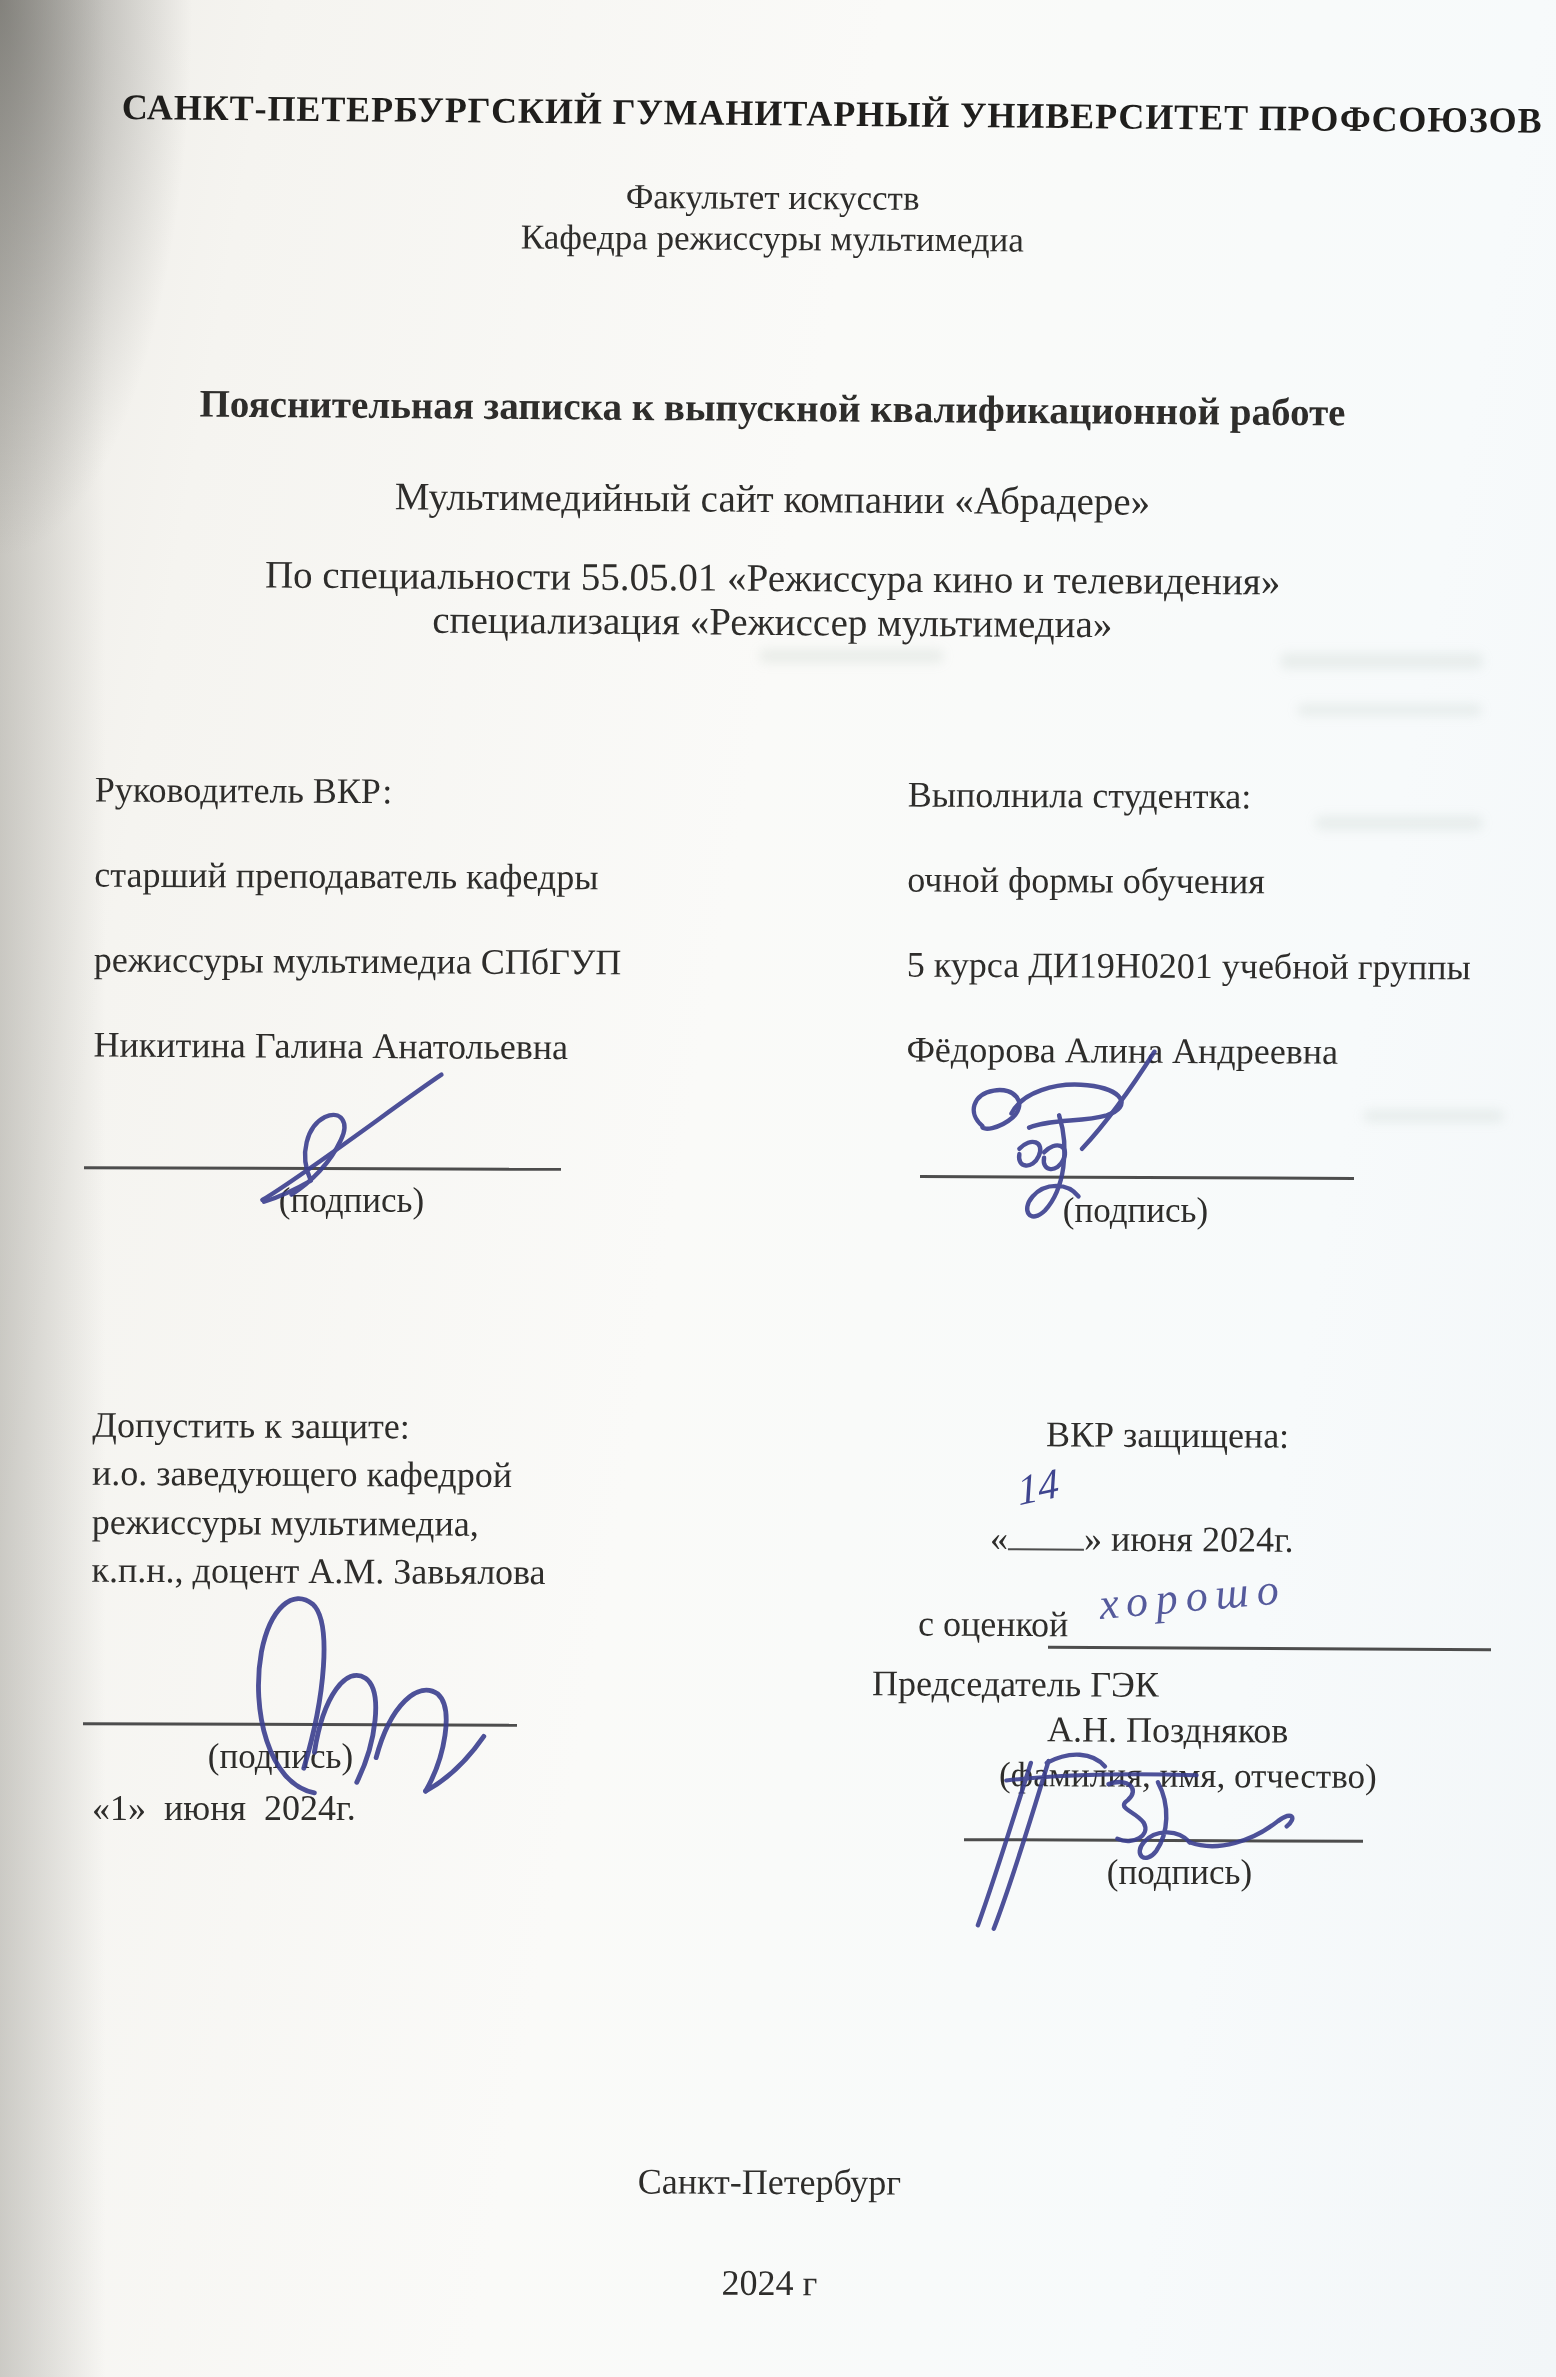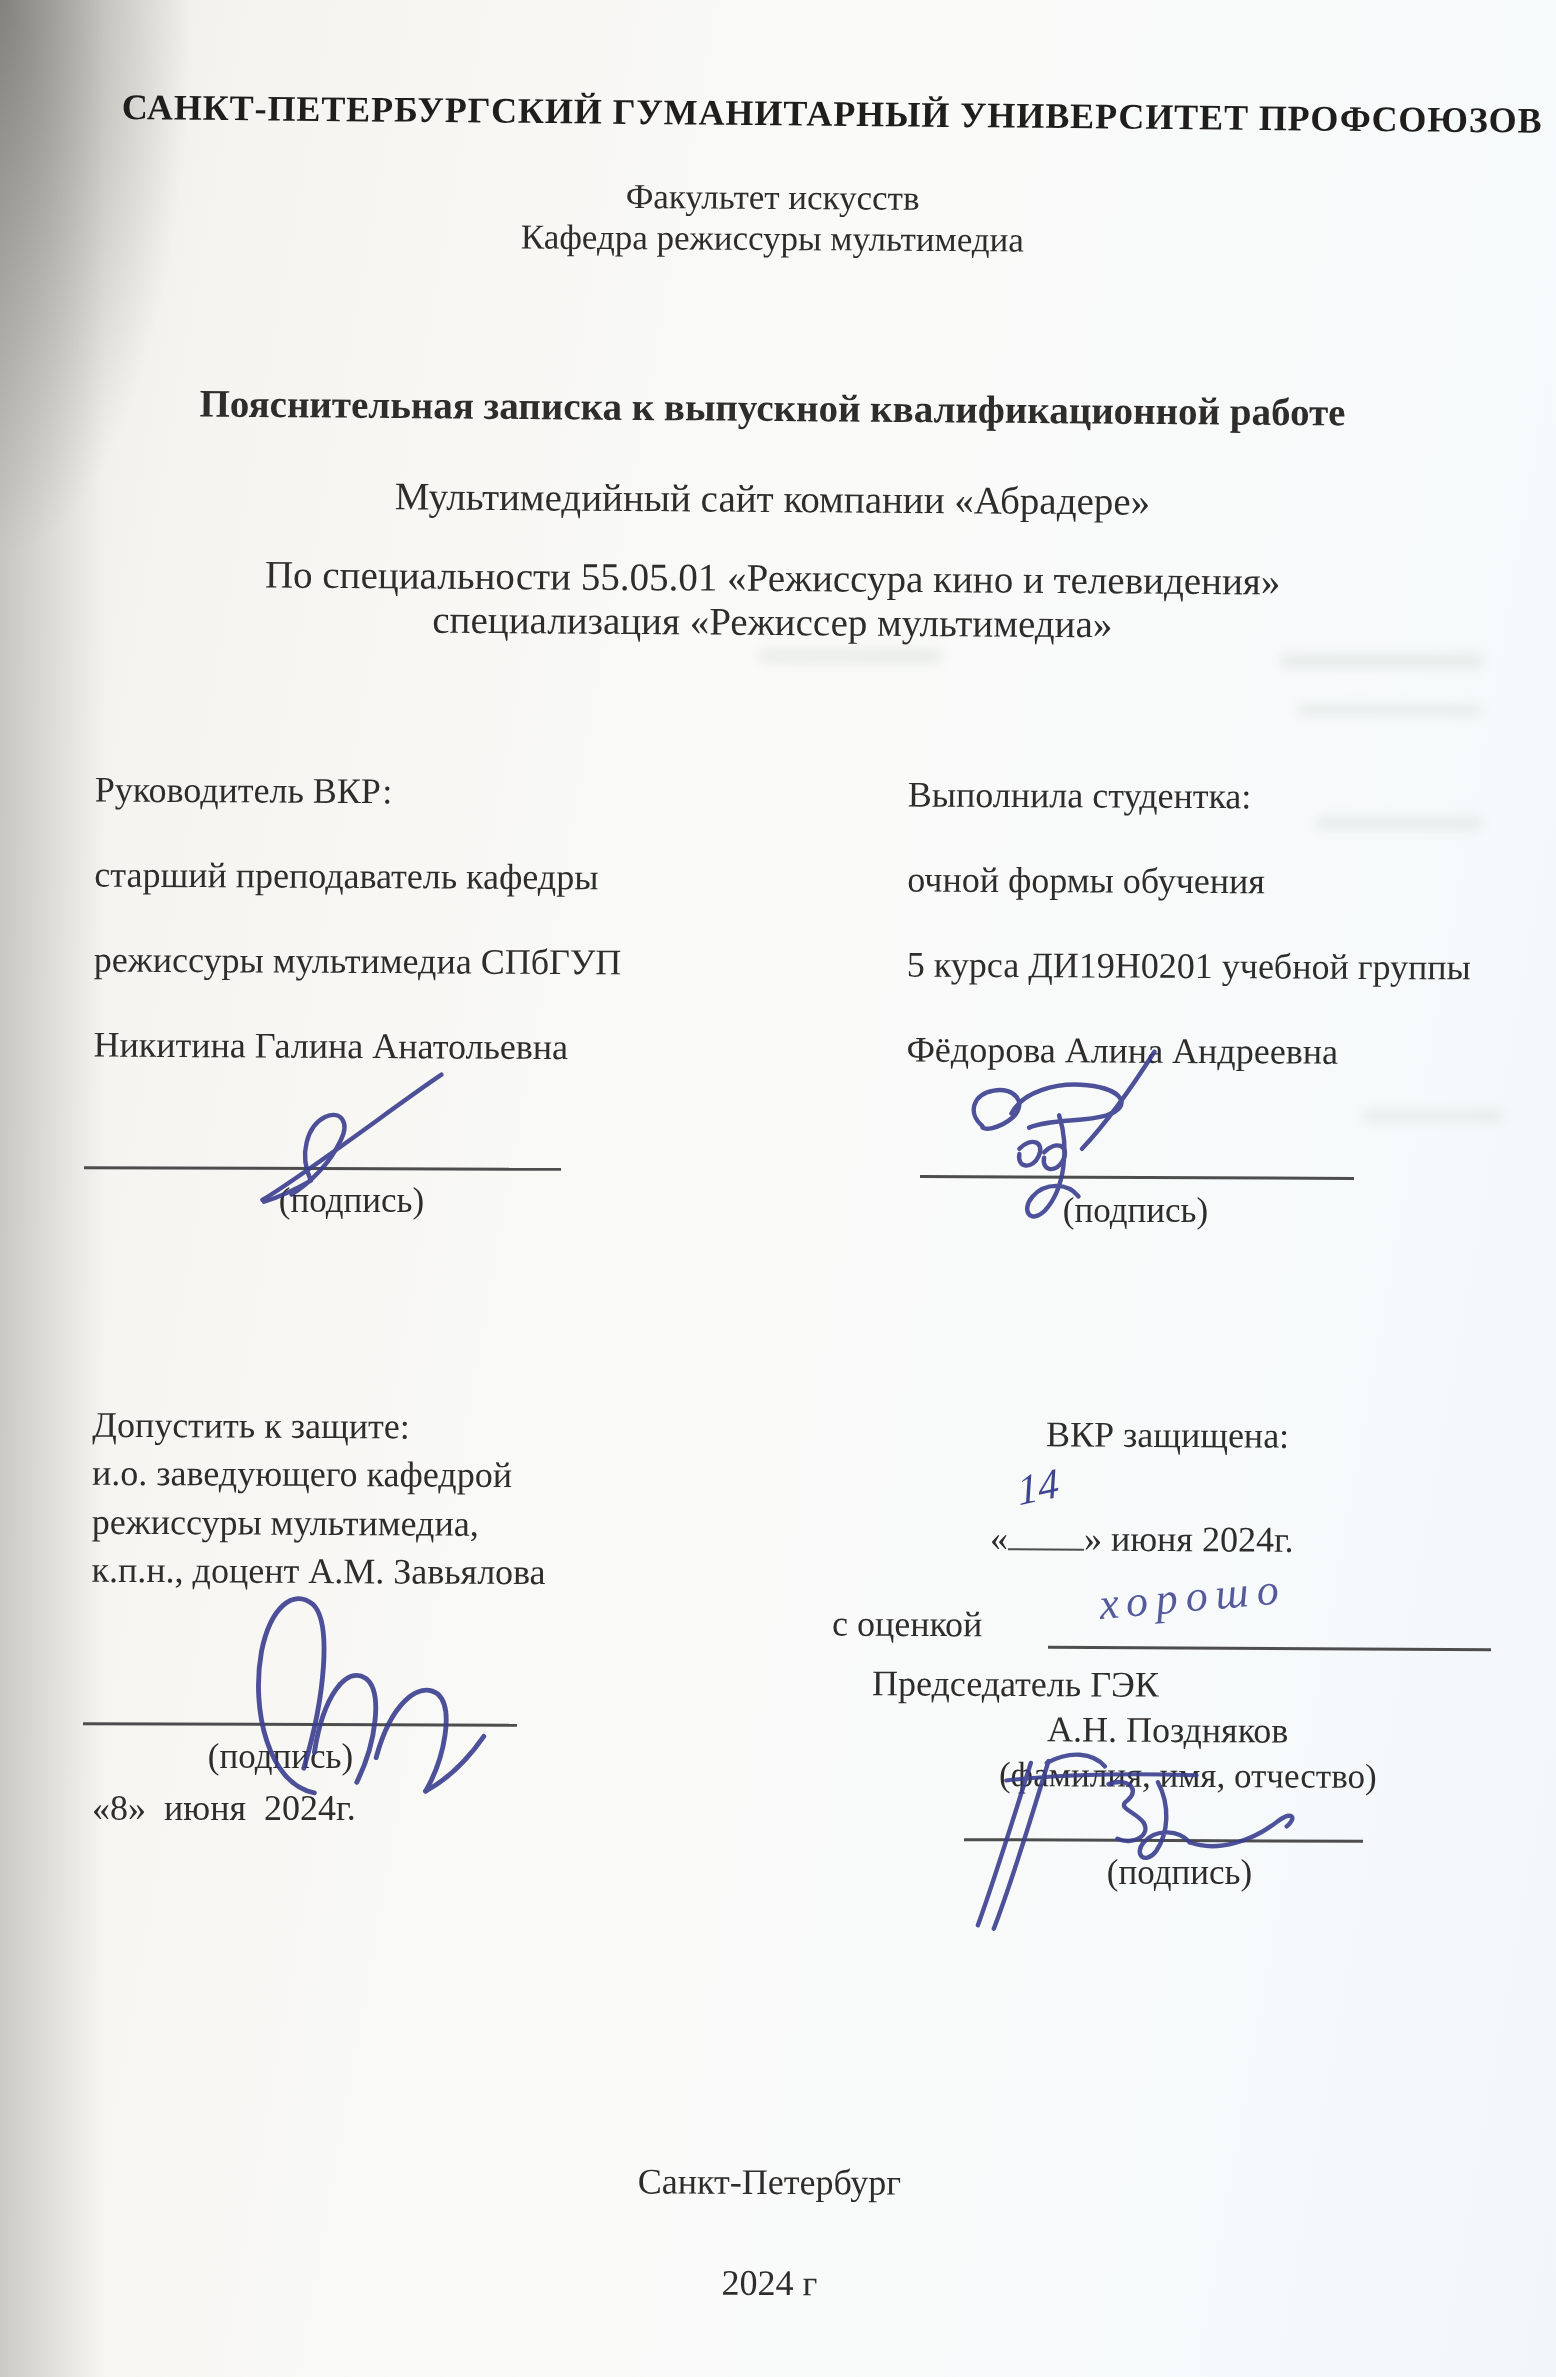--- a/index.html
+++ b/index.html
@@ -74,30 +74,30 @@
 <div class="abs t40 center" style="left:1047px;top:1193px;width:177px;">(подпись)</div>
 
 <div class="abs" style="left:92px;top:1408px;transform:rotate(0.3deg);">
   <div class="t41" style="margin-bottom:10.6px;">Допустить к защите:</div>
   <div class="t41" style="margin-bottom:10.6px;">и.о. заведующего кафедрой</div>
   <div class="t41" style="margin-bottom:10.6px;">режиссуры мультимедиа,</div>
   <div class="t41">к.п.н., доцент А.М. Завьялова</div>
 </div>
 <div class="line" style="left:83px;top:1723px;width:434px;transform:rotate(0.2deg);"></div>
 <div class="abs t40 center" style="left:192px;top:1739px;width:177px;">(подпись)</div>
-<div class="abs t41 pre" style="left:92px;top:1790px;">«8»  июня  2024г.</div>
+<div class="abs t41 pre" style="left:92px;top:1790px;">«1»  июня  2024г.</div>
 
 <div class="abs t41" style="left:1046px;top:1417px;transform:rotate(0.35deg);">ВКР защищена:</div>
 
 <div class="abs t41" style="left:990px;top:1514px;transform:rotate(0.3deg);">
   <span>«</span><span class="blank-day"></span><span>» июня 2024г.</span>
 </div>
 <div class="abs hw" style="left:1017px;top:1463px;font-size:42px;transform:rotate(-12deg) skewX(-6deg);">14</div>
 
-<div class="abs t41" style="left:832px;top:1606px;transform:rotate(0.3deg);">с оценкой</div>
+<div class="abs t41" style="left:918px;top:1606px;transform:rotate(0.3deg);">с оценкой</div>
 <div class="line" style="left:1048px;top:1647px;width:443px;transform:rotate(0.3deg);"></div>
 <div class="abs hw" style="left:1099px;top:1571px;font-size:44px;letter-spacing:8px;transform:rotate(-5deg);opacity:.88;">хорошо</div>
 
 <div class="abs t41" style="left:872px;top:1666px;transform:rotate(0.3deg);">Председатель ГЭК</div>
 <div class="abs t41" style="left:1047px;top:1712px;transform:rotate(0.3deg);">А.Н. Поздняков</div>
 <div class="abs t40" style="left:999px;top:1758px;transform:rotate(0.3deg);">(фамилия, имя, отчество)</div>
 <div class="line" style="left:964px;top:1839px;width:399px;transform:rotate(0.25deg);"></div>
 <div class="abs t40 center" style="left:1087px;top:1855px;width:185px;">(подпись)</div>
 
 <div class="abs center t41" style="left:0px;top:2164px;width:1539px;transform:rotate(0.25deg);">Санкт-Петербург</div>

